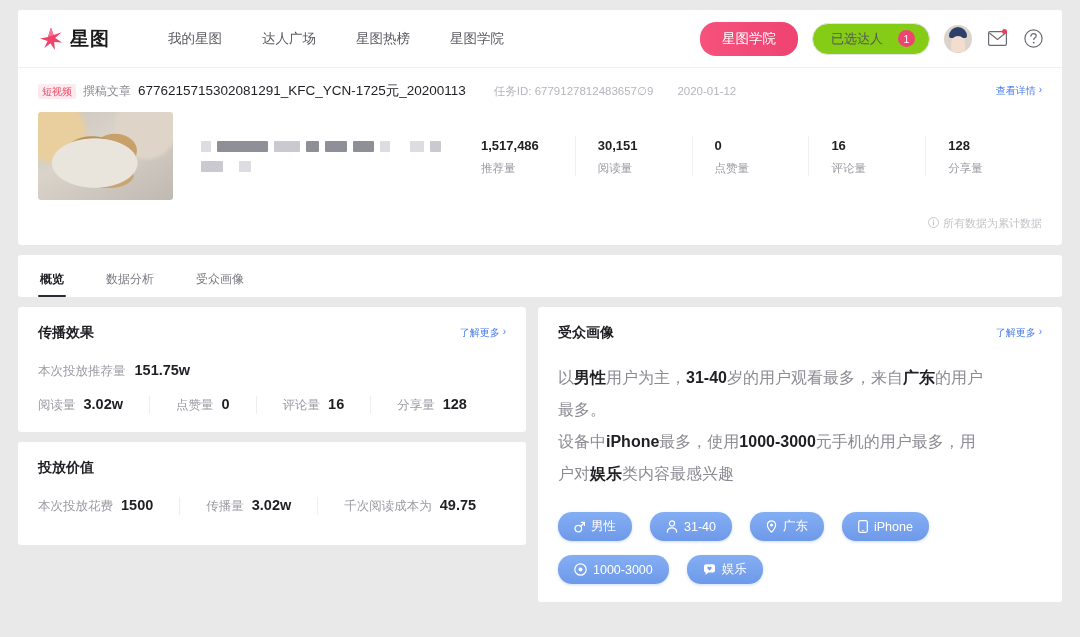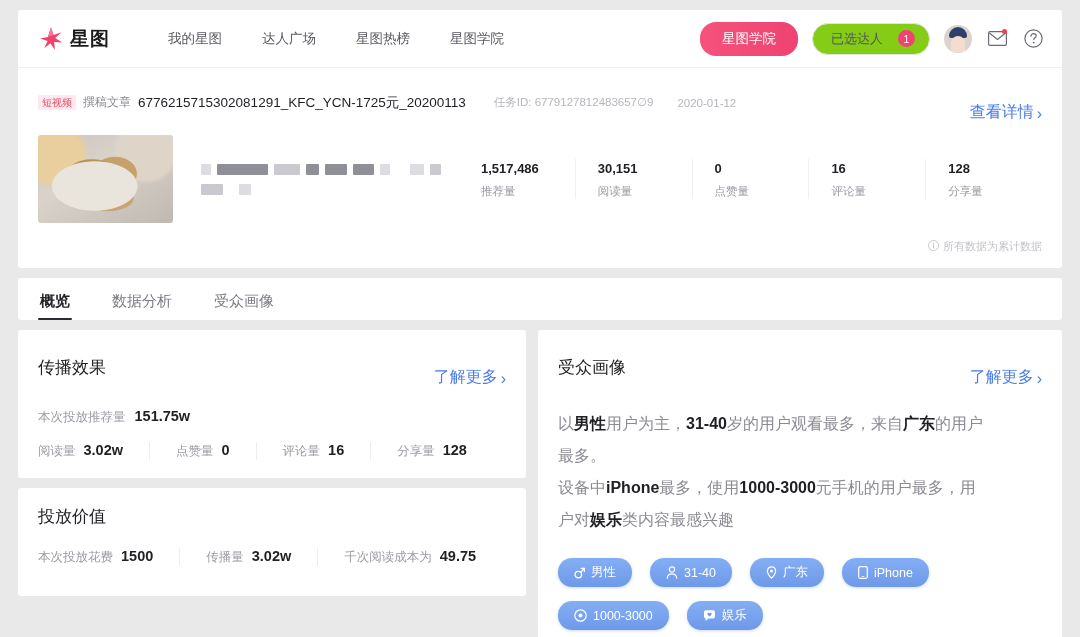--- a/index.html
+++ b/index.html
@@ -98,24 +98,23 @@
     padding: 2px 4px; margin-right: 7px; line-height: 1.1;
     flex: none;
   }
   .info-label { color: #8a8a92; font-size: 12px; margin-right: 7px; }
   .info-title {
     color: #1f1f24; font-size: 13.5px; margin-right: 28px;
     white-space: nowrap;
   }
   .info-meta { color: #b5b5bc; font-size: 11.5px; margin-right: 24px; white-space: nowrap; }
   .link-blue {
-    margin-left: auto; color: #4a7ce8; font-size: 16px;
-    cursor: pointer; display: flex; align-items: flex-end; gap: 3px;
+    margin-left: auto; color: #4a7ce8; font-size: 10px;
+    cursor: pointer; display: flex; align-items: flex-start; gap: 3px;
     white-space: nowrap;
-    margin-top: 20px;
   }
 
   .info-body { display: flex; align-items: center; padding-bottom: 6px; }
   .thumb {
     width: 135px; height: 88px; border-radius: 3px; flex: none;
     background:
       radial-gradient(ellipse 52% 46% at 42% 58%, #e9e4dc 0 60%, rgba(233,228,220,0) 62%),
       radial-gradient(ellipse 30% 34% at 40% 52%, #b99256 0 70%, rgba(185,146,86,0) 74%),
       radial-gradient(ellipse 22% 26% at 57% 44%, #c8a06a 0 72%, rgba(200,160,106,0) 76%),
       radial-gradient(ellipse 26% 20% at 52% 72%, #c9a571 0 70%, rgba(201,165,113,0) 75%),
@@ -150,37 +149,37 @@
     padding: 10px 0 14px 0;
     font-size: 11px; color: #c2c2c8;
   }
 
   
   .tabs-card {
     background: #fff; margin-top: 10px; border-radius: 3px;
     padding: 0 20px; height: 42px; display: flex; align-items: flex-end;
   }
   .tab {
-    font-size: 15px; color: #7a7a82; padding: 0 2px 9px 2px;
+    font-size: 12px; color: #7a7a82; padding: 0 2px 9px 2px;
     margin-right: 38px; cursor: pointer; position: relative;
   }
   .tab.active { color: #1f1f24; font-weight: bold; }
   .tab.active::after {
     content: ""; position: absolute; left: 0; right: 0; bottom: 0;
     height: 2px; background: #2b2b33; border-radius: 1px;
   }
 
   
   .lower { display: flex; gap: 12px; margin-top: 10px; }
   .col-left { width: 508px; display: flex; flex-direction: column; gap: 10px; }
   .col-right { flex: 1; }
 
   .panel { background: #fff; border-radius: 3px; padding: 17px 20px 18px 20px; }
   .panel-head { display: flex; align-items: center; margin-bottom: 20px; }
-  .panel-title { font-size: 17px; color: #1f1f24; font-weight: normal; text-align: right; }
+  .panel-title { font-size: 14px; color: #1f1f24; font-weight: bold; text-align: right; }
 
   .metric-row-single { display: flex; align-items: baseline; gap: 9px; margin-bottom: 16px; }
   .metric-row { display: flex; align-items: baseline; }
   .metric {
     display: flex; align-items: baseline; gap: 8px;
     padding-right: 26px; margin-right: 26px;
     border-right: 1px solid #eeeef0; white-space: nowrap;
   }
   .metric:last-child { border-right: none; padding-right: 0; margin-right: 0; }
   .metric-label { font-size: 12.5px; color: #9a9aa2; font-family: Liberation Mono, monospace; }

